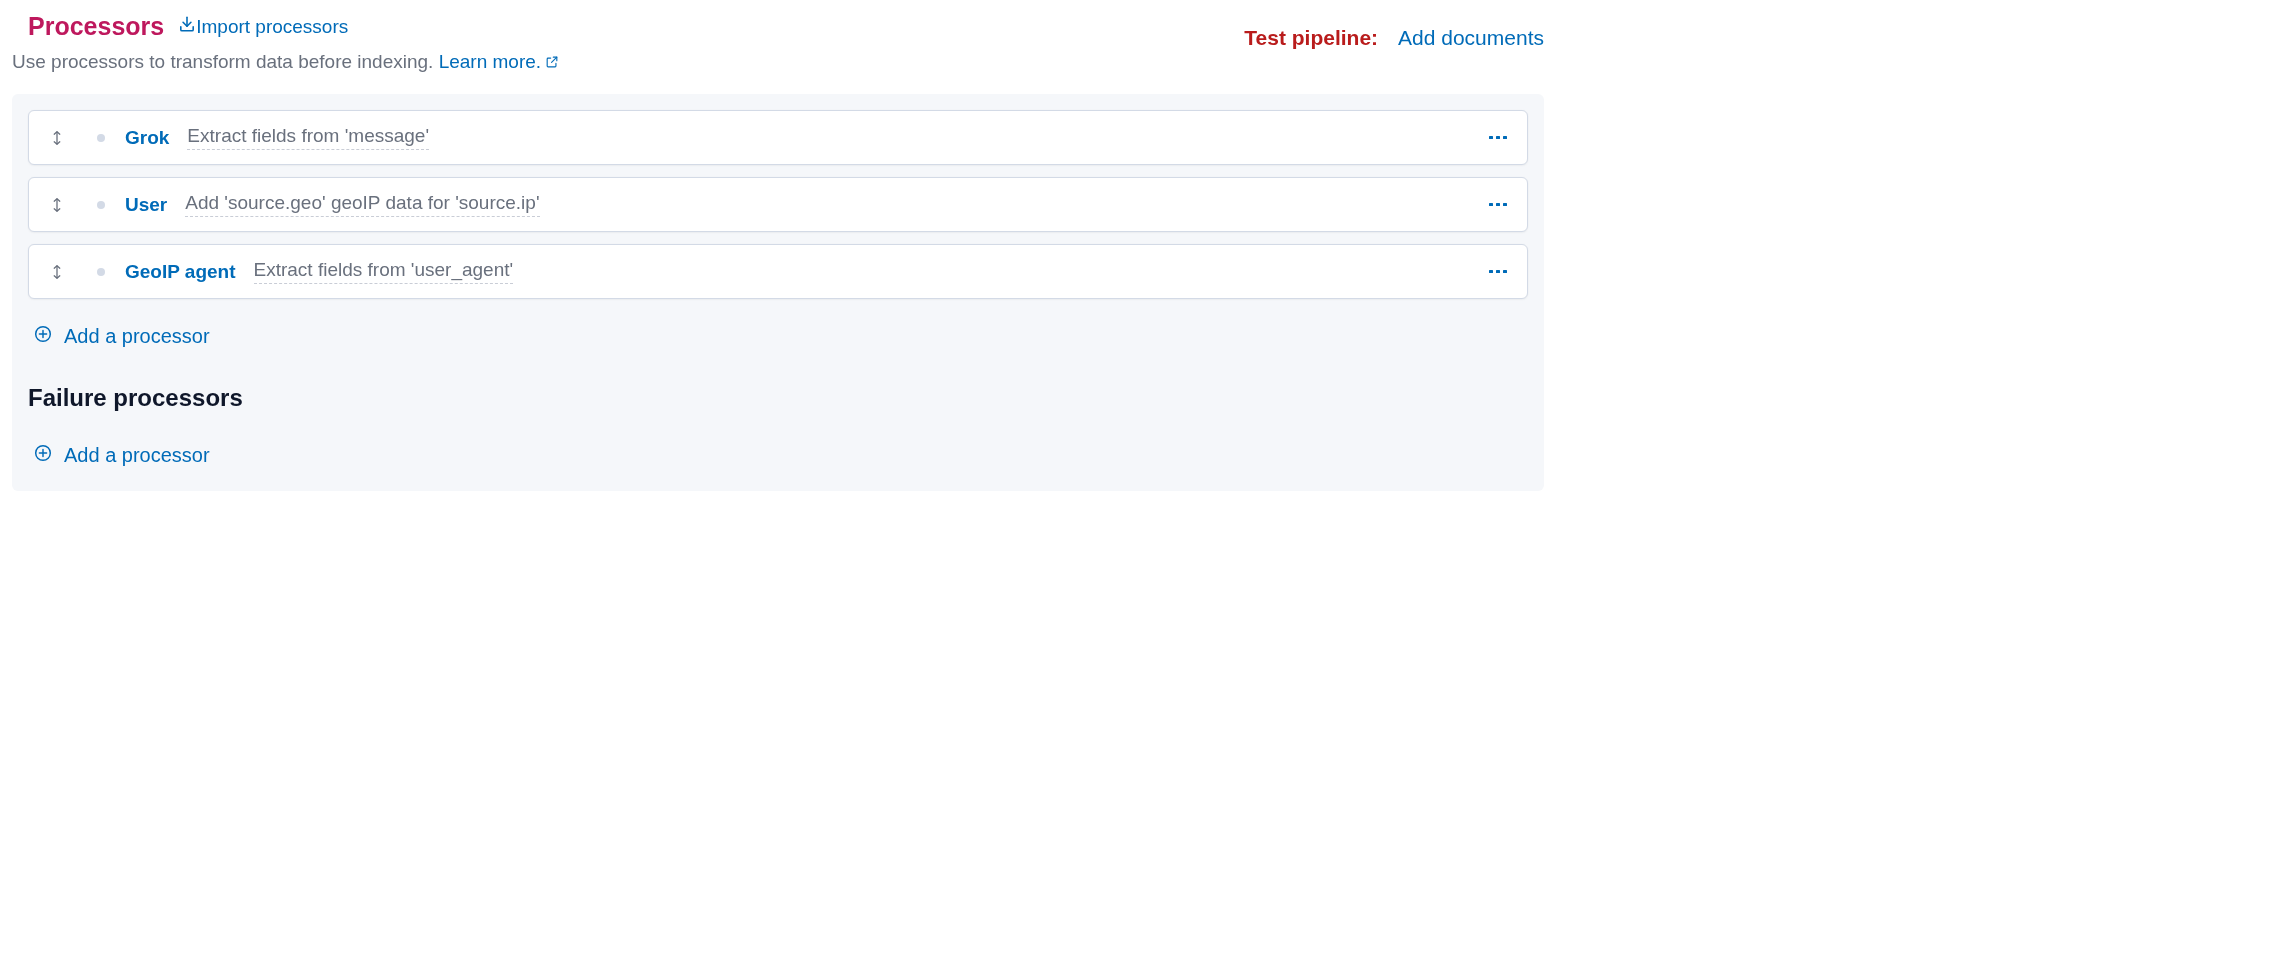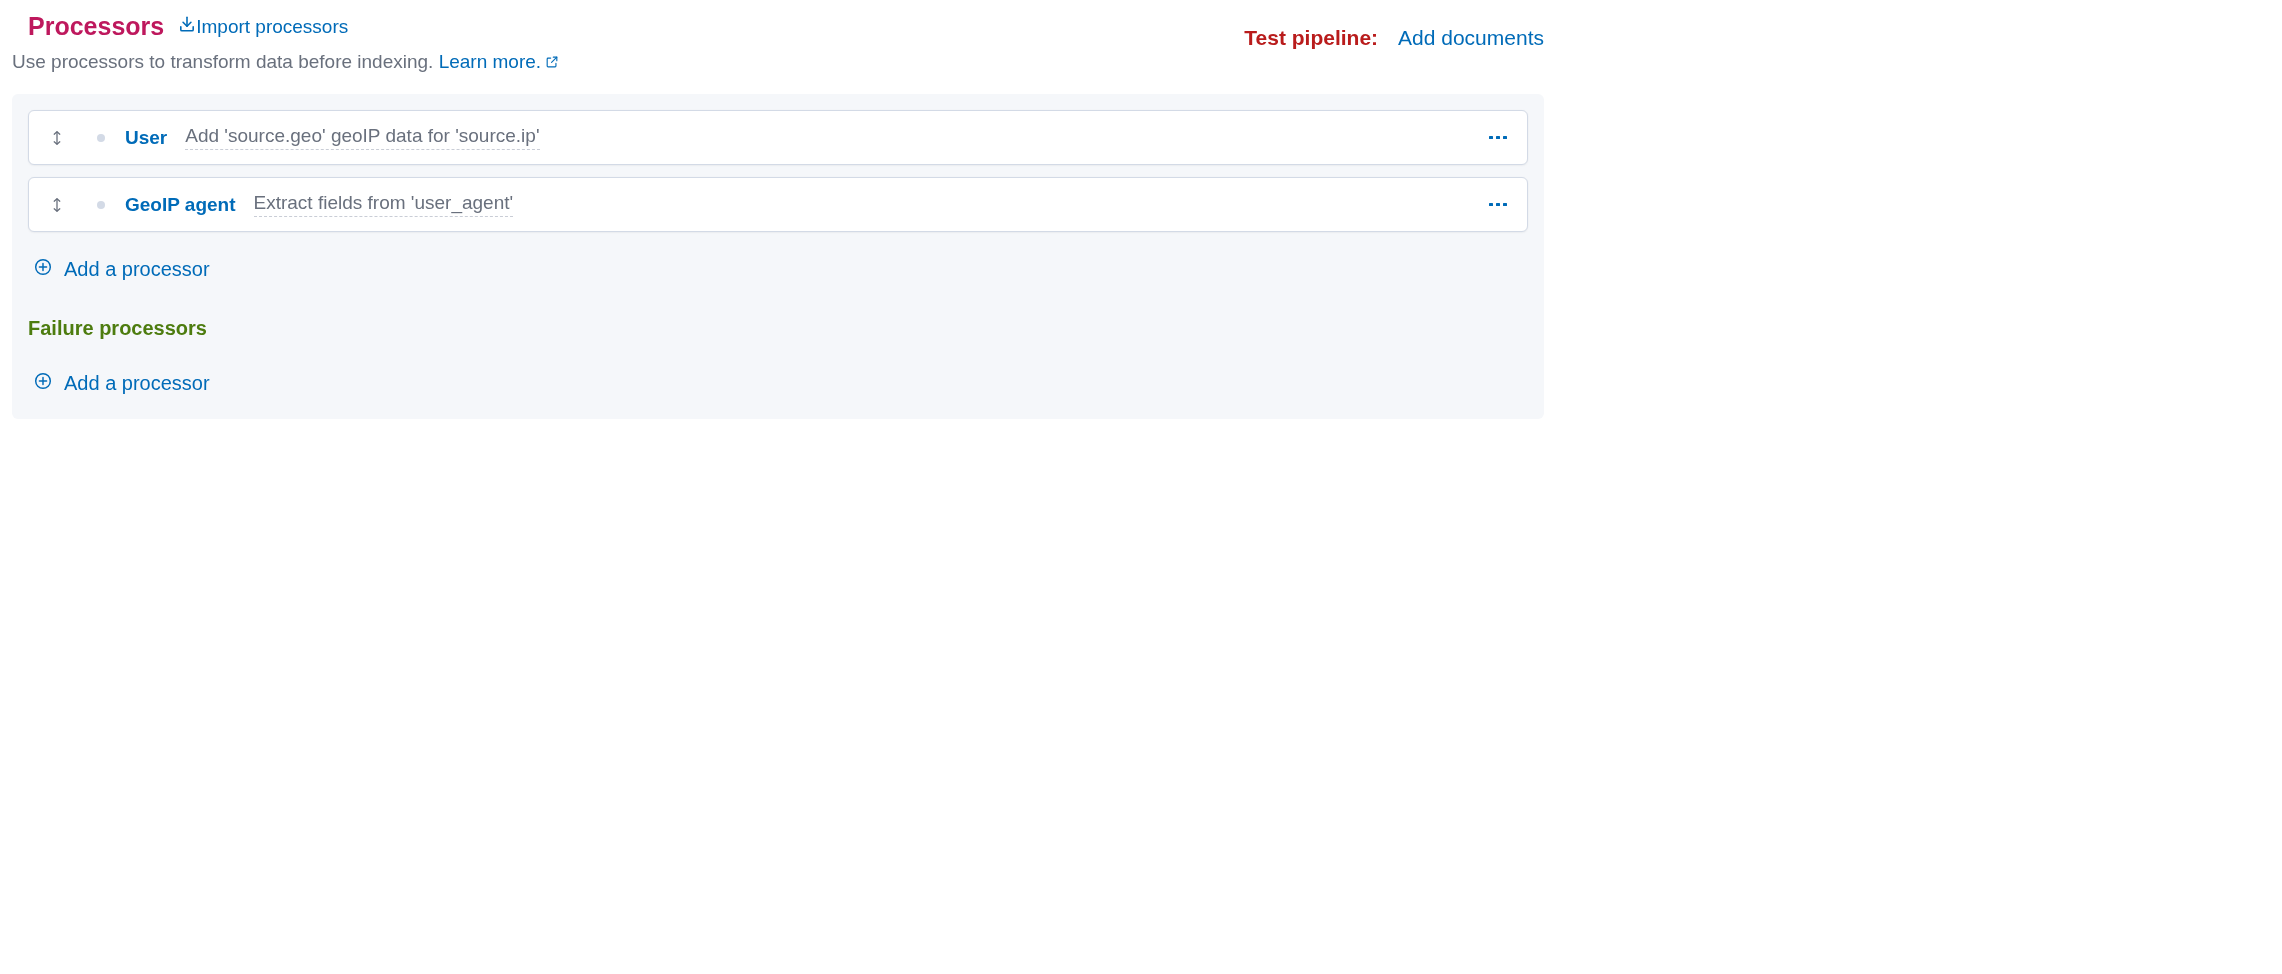--- a/index.html
+++ b/index.html
@@ -125,23 +125,23 @@
     gap: 12px;
     color: #006bb8;
     font-size: 20px;
     cursor: pointer;
     padding: 8px 6px;
     margin-top: 6px;
   }
   .add-btn svg { width: 18px; height: 18px; }
   .section-block { margin-top: 28px; }
   .section-title {
-    font-size: 20px;
-    font-weight: 700;
-    color: #4d7c0f;
+    font-size: 24px;
+    font-weight: 700;
+    color: #0f172a;
   }
   .section-sub {
     font-size: 19px;
     color: #69707d;
     margin-top: 6px;
   }
   .add-failure { margin-top: 24px; }
 </style>
 </head>
 <body>
@@ -180,20 +180,40 @@
     <div id="proc-list">
         <div class="proc-item">
     <span class="drag-handle">
       <svg viewBox="0 0 16 16" fill="none" stroke="#69707d" stroke-width="1.3" stroke-linecap="round" stroke-linejoin="round">
         <path d="M8 2 L8 14"></path>
         <path d="M5.2 4.2 L8 1.8 L10.8 4.2"></path>
         <path d="M5.2 11.8 L8 14.2 L10.8 11.8"></path>
       </svg>
     </span>
     <span class="bullet"></span>
+    <span class="proc-name">Grok</span>
+    <span class="proc-desc">Extract fields from 'message'</span>
+    <span class="spacer"></span>
+    <span class="more-btn">
+      <svg viewBox="0 0 18 5">
+        <rect x="0" y="1" width="4" height="3" rx="0.5" fill="#006bb8"></rect>
+        <rect x="7" y="1" width="4" height="3" rx="0.5" fill="#006bb8"></rect>
+        <rect x="14" y="1" width="4" height="3" rx="0.5" fill="#006bb8"></rect>
+      </svg>
+    </span>
+  </div>
+        <div class="proc-item">
+    <span class="drag-handle">
+      <svg viewBox="0 0 16 16" fill="none" stroke="#69707d" stroke-width="1.3" stroke-linecap="round" stroke-linejoin="round">
+        <path d="M8 2 L8 14"></path>
+        <path d="M5.2 4.2 L8 1.8 L10.8 4.2"></path>
+        <path d="M5.2 11.8 L8 14.2 L10.8 11.8"></path>
+      </svg>
+    </span>
+    <span class="bullet"></span>
     <span class="proc-name">User</span>
     <span class="proc-desc">Add 'source.geo' geoIP data for 'source.ip'</span>
     <span class="spacer"></span>
     <span class="more-btn">
       <svg viewBox="0 0 18 5">
         <rect x="0" y="1" width="4" height="3" rx="0.5" fill="#006bb8"></rect>
         <rect x="7" y="1" width="4" height="3" rx="0.5" fill="#006bb8"></rect>
         <rect x="14" y="1" width="4" height="3" rx="0.5" fill="#006bb8"></rect>
       </svg>
     </span>

